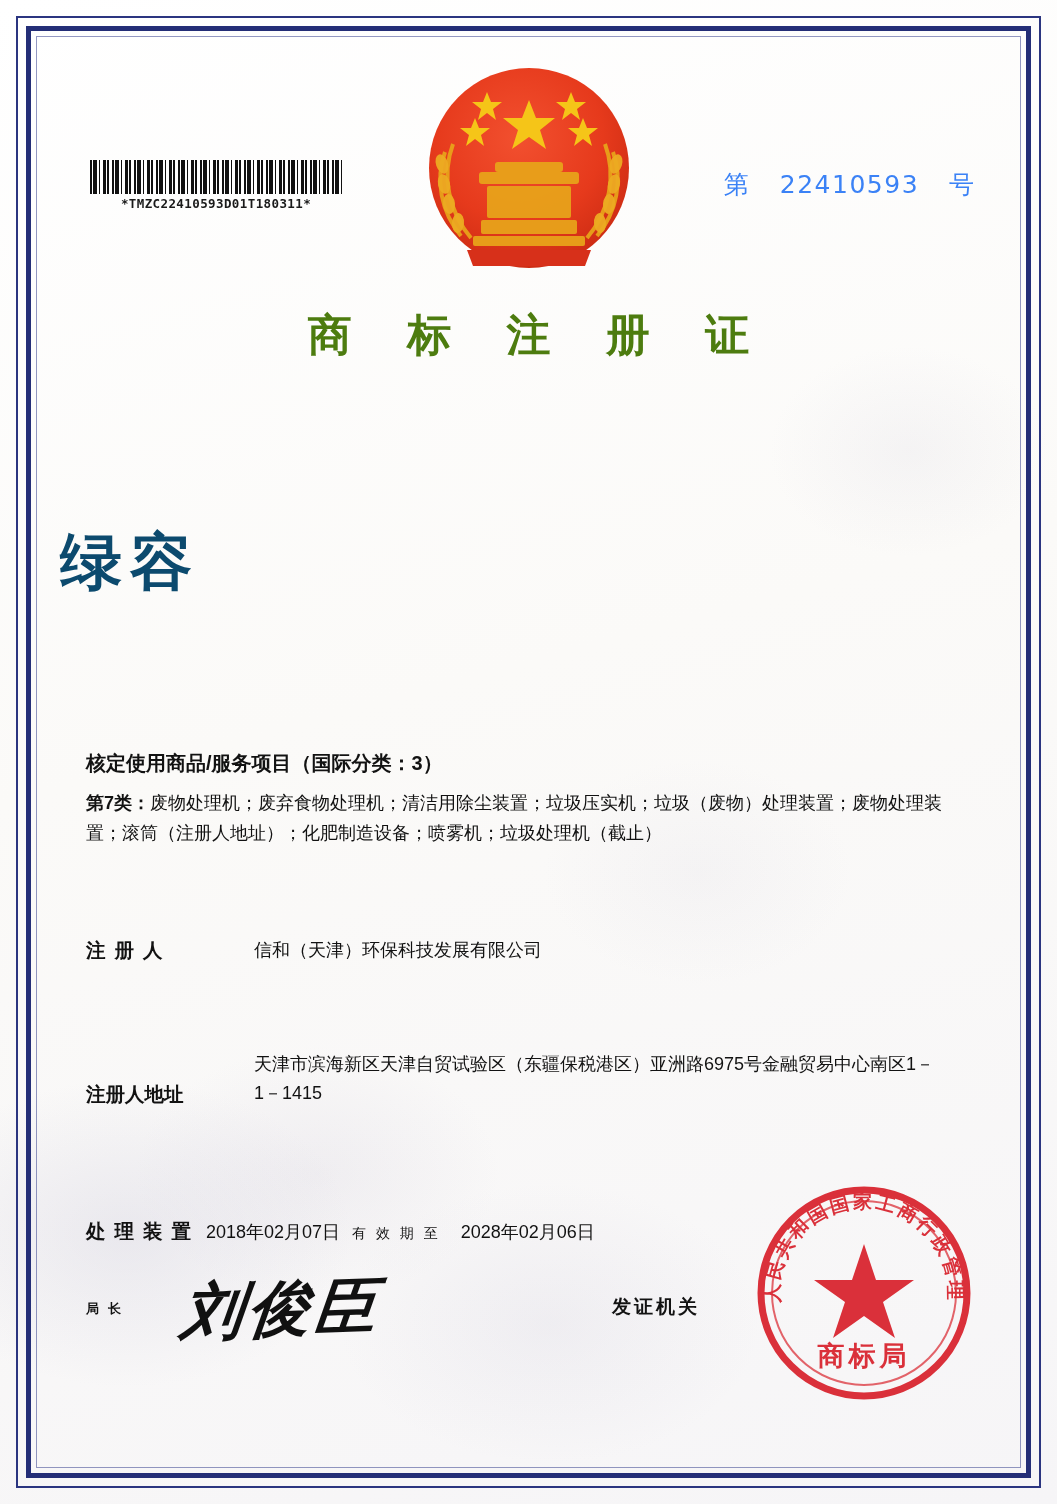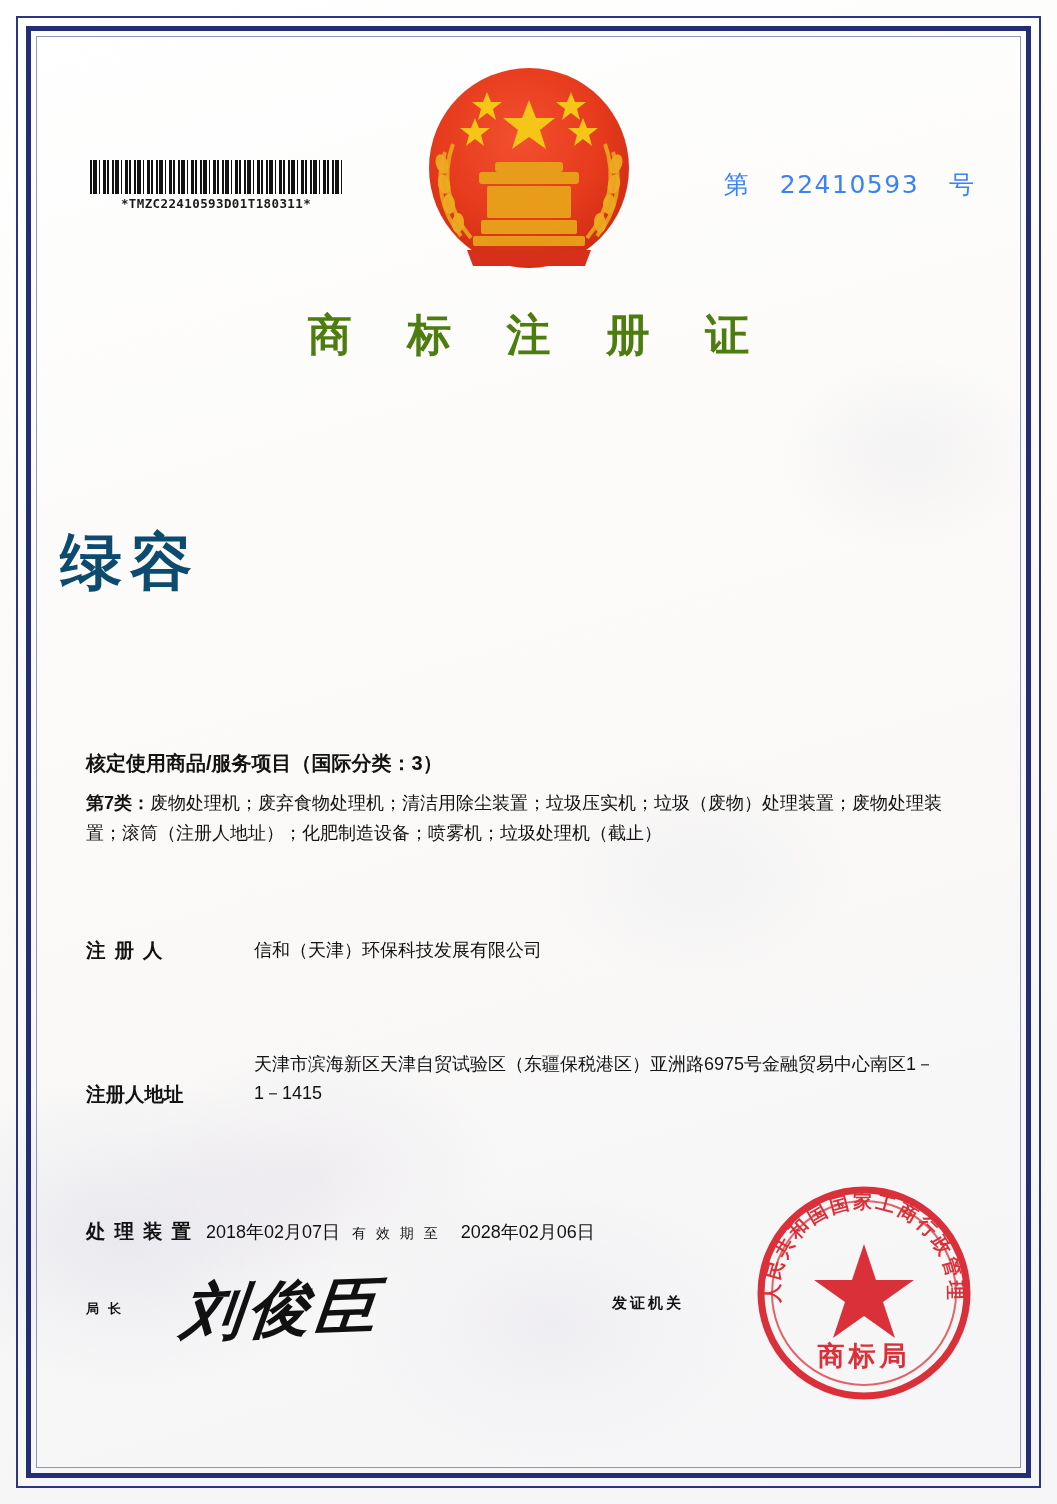--- a/index.html
+++ b/index.html
@@ -231,21 +231,21 @@
     margin-left: 52px;
     letter-spacing: 4px;
     transform: skewX(-8deg) rotate(-2deg);
     line-height: 1;
   }
   .issuer-label {
     position: absolute;
     left: 560px;
     top: 1244px;
     font-weight: bold;
-    font-size: 15px;
+    font-size: 19px;
     letter-spacing: 3px;
     color: #121212;
   }
 
   
   .seal {
     position: absolute;
     right: 30px;
     top: 1132px;
     width: 222px;

